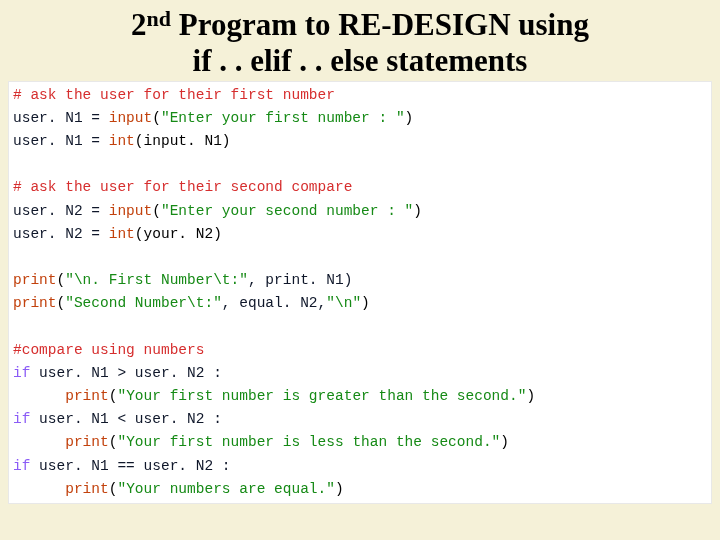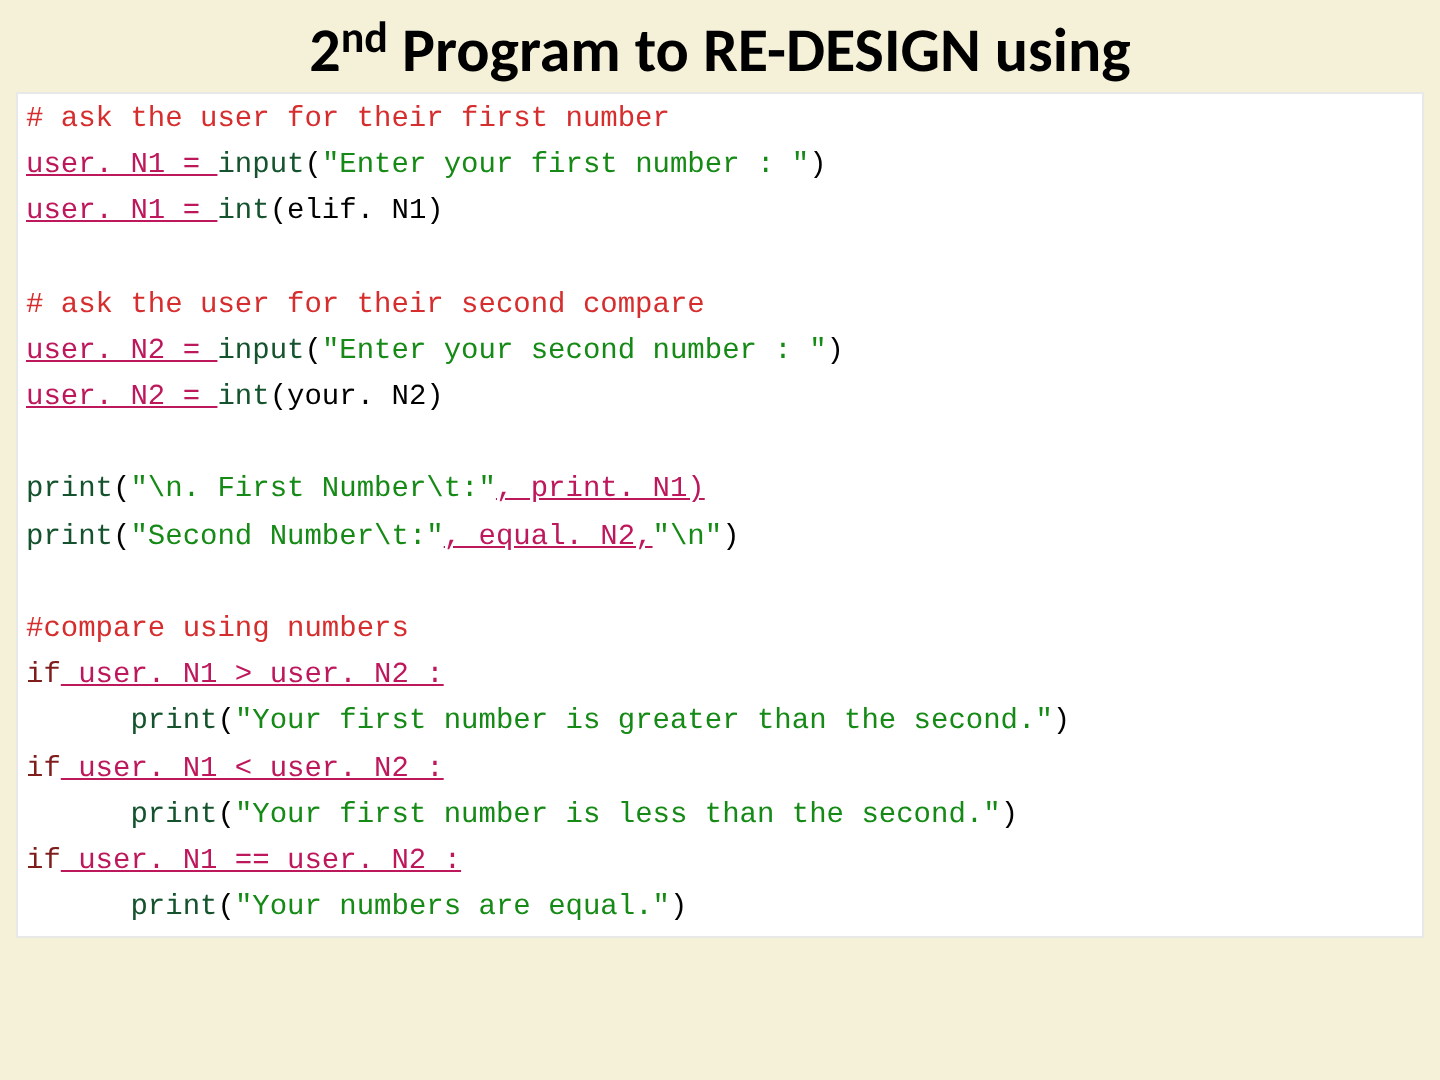--- a/index.html
+++ b/index.html
@@ -12,55 +12,57 @@
       box-sizing: border-box;
       overflow: hidden;
     }
     .title {
       font-size: 31px;
       font-weight: bold;
       color: #000;
       text-align: center;
       padding: 4px 30px 2px 30px;
       line-height: 1.15;
+      font-family: Liberation Serif, serif;
     }
     .title .sup {
       font-size: 22px;
       vertical-align: super;
       position: relative;
       top: 2px;
     }
     .code-box {
       background: #ffffff;
       margin: 0 8px 8px 8px;
       border: 1px solid #e8e8e8;
       padding: 2px 4px 2px 4px;
       font-family: 'Courier New', Courier, monospace;
       font-size: 14.5px;
       line-height: 1.6;
       white-space: pre;
       color: #000;
     }
     .comment { color: #d62e2e; }
-    .keyword { color: #7f1d1d; }
-    .builtin { color: #14532d; }
+    .keyword { color: #8b5cf6; }
+    .builtin { color: #c2410c; }
     .string  { color: #168a16; }
     .paren   { color: #000; }
-    .text    { color: #be185d; text-decoration: underline; }
+    .text    { color: #0f172a; }
   </style>
 </head>
 <body>
 
 <div class="title">
   <span>2</span><span class="sup">nd</span><span> Program to RE-DESIGN using</span><br>
+  <span>if . . elif . . else statements</span>
 </div>
 
 <div class="code-box"><span class="comment"># ask the user for their first number</span>
 <span class="text">user. N1 = </span><span class="builtin">input</span><span class="paren">(</span><span class="string">"Enter your first number : "</span><span class="paren">)</span>
-<span class="text">user. N1 = </span><span class="builtin">int</span><span class="paren">(elif. N1)</span>
+<span class="text">user. N1 = </span><span class="builtin">int</span><span class="paren">(input. N1)</span>
 
 <span class="comment"># ask the user for their second compare</span>
 <span class="text">user. N2 = </span><span class="builtin">input</span><span class="paren">(</span><span class="string">"Enter your second number : "</span><span class="paren">)</span>
 <span class="text">user. N2 = </span><span class="builtin">int</span><span class="paren">(your. N2)</span>
 
 <span class="builtin">print</span><span class="paren">(</span><span class="string">"\n. First Number\t:"</span><span class="text">, print. N1)</span>
 <span class="builtin">print</span><span class="paren">(</span><span class="string">"Second Number\t:"</span><span class="text">, equal. N2,</span><span class="string">"\n"</span><span class="paren">)</span>
 
 <span class="comment">#compare using numbers</span>
 <span class="keyword">if</span><span class="text"> user. N1 &gt; user. N2 :</span>

